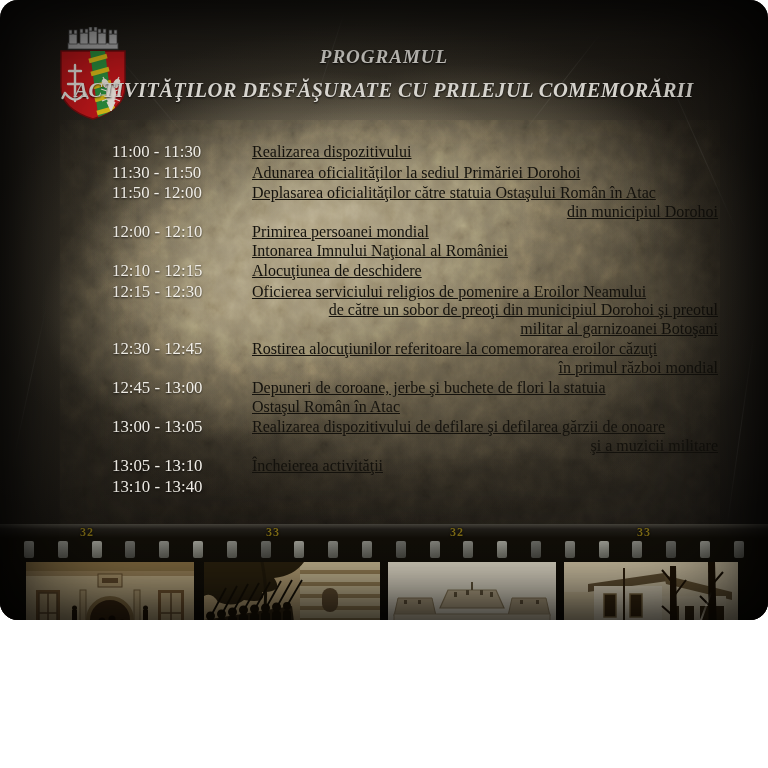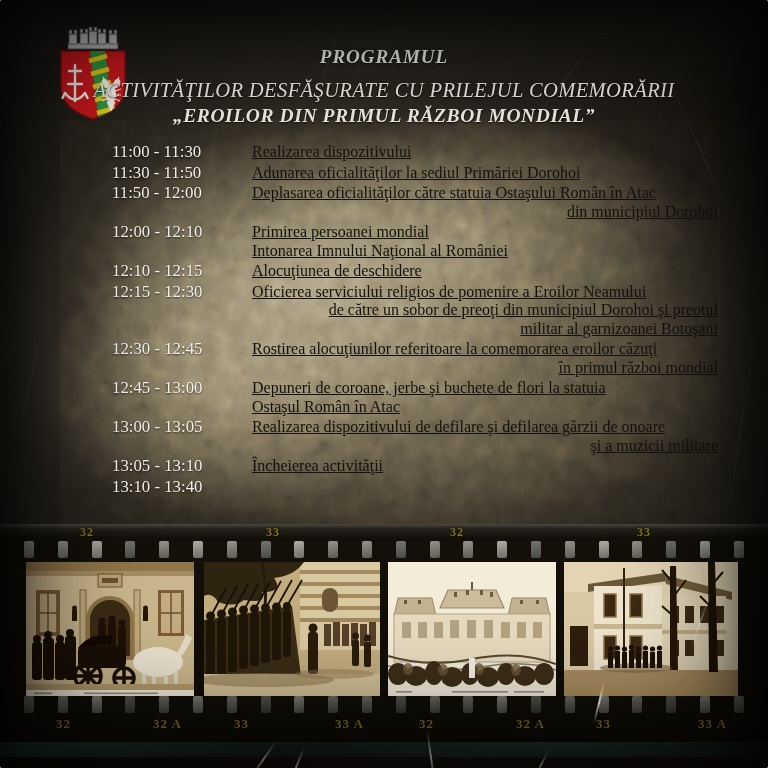--- a/index.html
+++ b/index.html
@@ -1,17 +1,17 @@
 <!DOCTYPE html>
 <html><head>
 <meta charset="utf-8">
 <style>
   html,body{margin:0;padding:0;background:#ffffff;}
   .page{
-    position:relative;width:768px;height:768px;overflow:hidden;border-radius:2px;
+    position:relative;width:768px;height:620px;overflow:hidden;border-radius:18px;
     background:linear-gradient(135deg,#1c1915 0%,#23201a 28%,#16130f 55%,#1e1b16 80%,#141210 100%);
     font-family:"Liberation Serif","DejaVu Serif",serif;
   }
   .stone{
     position:absolute;inset:0;z-index:1;
     background:
       radial-gradient(ellipse 330px 220px at 41% 37%, rgba(182,170,141,.92), rgba(182,170,141,0) 72%),
       radial-gradient(ellipse 260px 190px at 29% 50%, rgba(165,152,123,.8), rgba(165,152,123,0) 70%),
       radial-gradient(ellipse 300px 170px at 62% 30%, rgba(148,137,111,.75), rgba(148,137,111,0) 72%),
       radial-gradient(ellipse 420px 250px at 53% 47%, rgba(138,127,102,.8), rgba(138,127,102,0) 74%),
@@ -20,21 +20,21 @@
   }
   .grain{position:absolute;left:0;top:0;z-index:2;mix-blend-mode:overlay;opacity:.55;pointer-events:none;}
   .vignette{position:absolute;inset:0;z-index:6;pointer-events:none;
     box-shadow:inset 0 0 110px 30px rgba(0,0,0,.78), inset 0 0 40px 10px rgba(0,0,0,.5);}
   .vein{position:absolute;z-index:3;background:linear-gradient(rgba(255,255,248,0), rgba(255,255,248,.8), rgba(255,255,248,0));width:1px;}
   
   .crest{position:absolute;left:53px;top:27px;z-index:5;}
   .title-block{position:absolute;top:46px;left:0;width:100%;z-index:5;text-align:center;
     color:#eeebe4;font-style:italic;text-shadow:0 1px 2px rgba(0,0,0,.8);}
   .t1{font-size:19px;letter-spacing:1px;font-weight:600;}
-  .t2{font-size:20.5px;letter-spacing:.4px;font-weight:400;margin-top:11px;}
+  .t2{font-size:20.5px;letter-spacing:.4px;font-weight:700;margin-top:11px;}
   .t3{font-size:19.5px;letter-spacing:.6px;font-weight:600;margin-top:3px;}
   
   .schedule{position:absolute;left:112px;top:143px;width:606px;z-index:5;}
   .srow{display:flex;margin-top:2px;}
   .srow:first-child{margin-top:0;}
   .stime{width:140px;flex:0 0 140px;color:#f3f0e9;font-size:16.8px;line-height:18.5px;white-space:nowrap;
     text-shadow:0 1px 2px rgba(0,0,0,.65);}
   .sacts{flex:1;color:#14120d;font-size:16px;line-height:18.5px;text-decoration:underline;}
   .sline.left{text-align:left}
   .sline.right{text-align:right}
@@ -150,21 +150,20 @@
           <path d="M62 68 L68 68"></path>
           <path d="M62 72 L67 74"></path>
       </g>
       <path d="M54 75 L58 84 L62 75 Z"></path>
     </g>
   </svg>
 
   <div class="title-block">
     <div class="t1">PROGRAMUL</div>
     <div class="t2">ACTIVITĂŢILOR DESFĂŞURATE CU PRILEJUL COMEMORĂRII</div>
-    <div class="t3">„EROILOR DIN PRIMUL RĂZBOI MONDIAL”</div>
   </div>
 
   <div class="schedule" id="schedule">
       <div class="srow">
         <div class="stime">11:00 - 11:30</div>
         <div class="sacts">
           <div class="sline left">Realizarea dispozitivului</div>
         </div>
       </div>
       <div class="srow">

